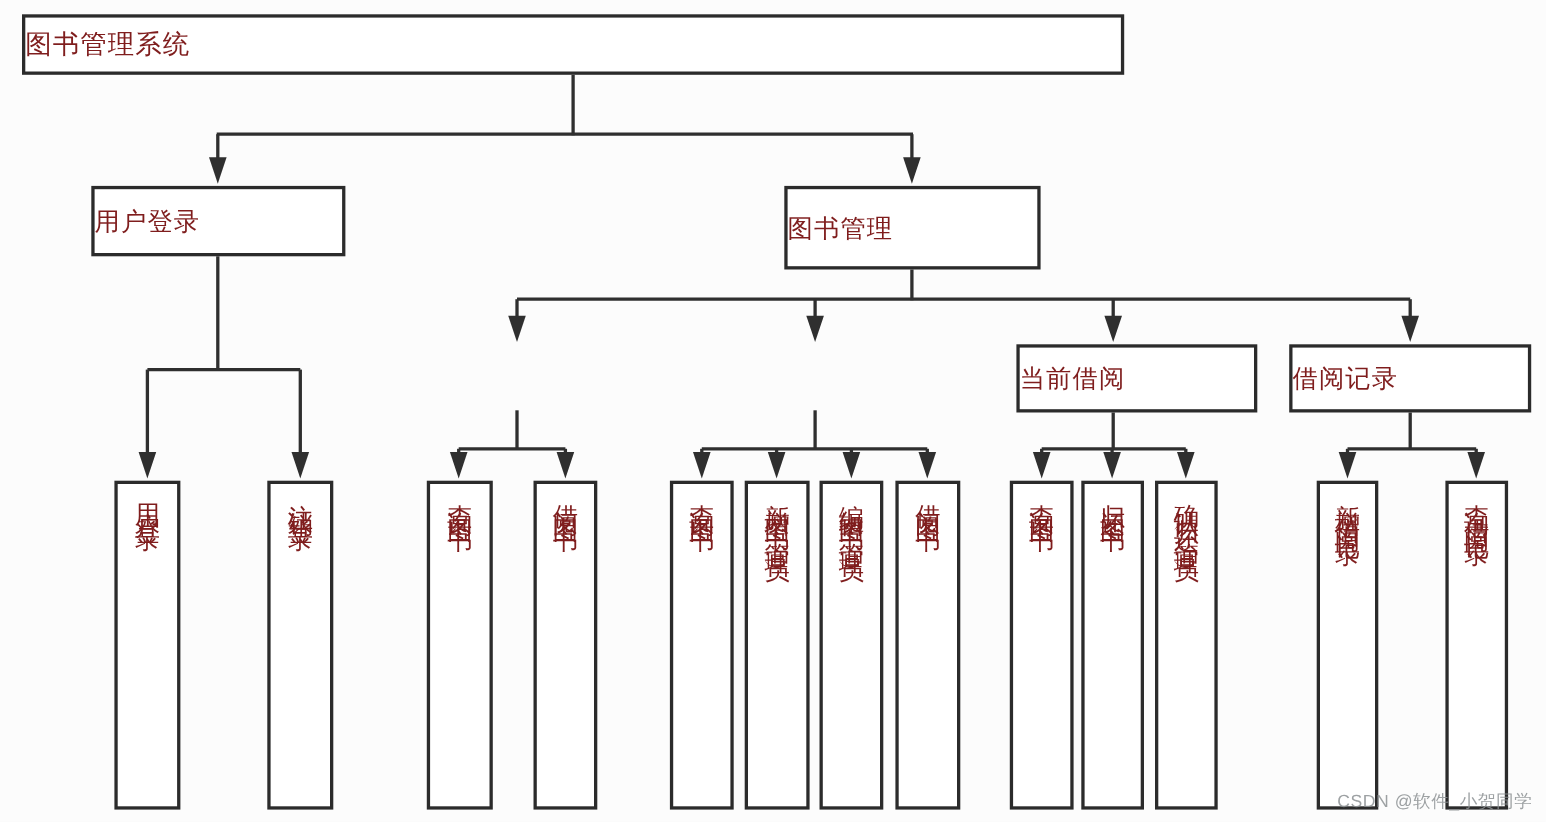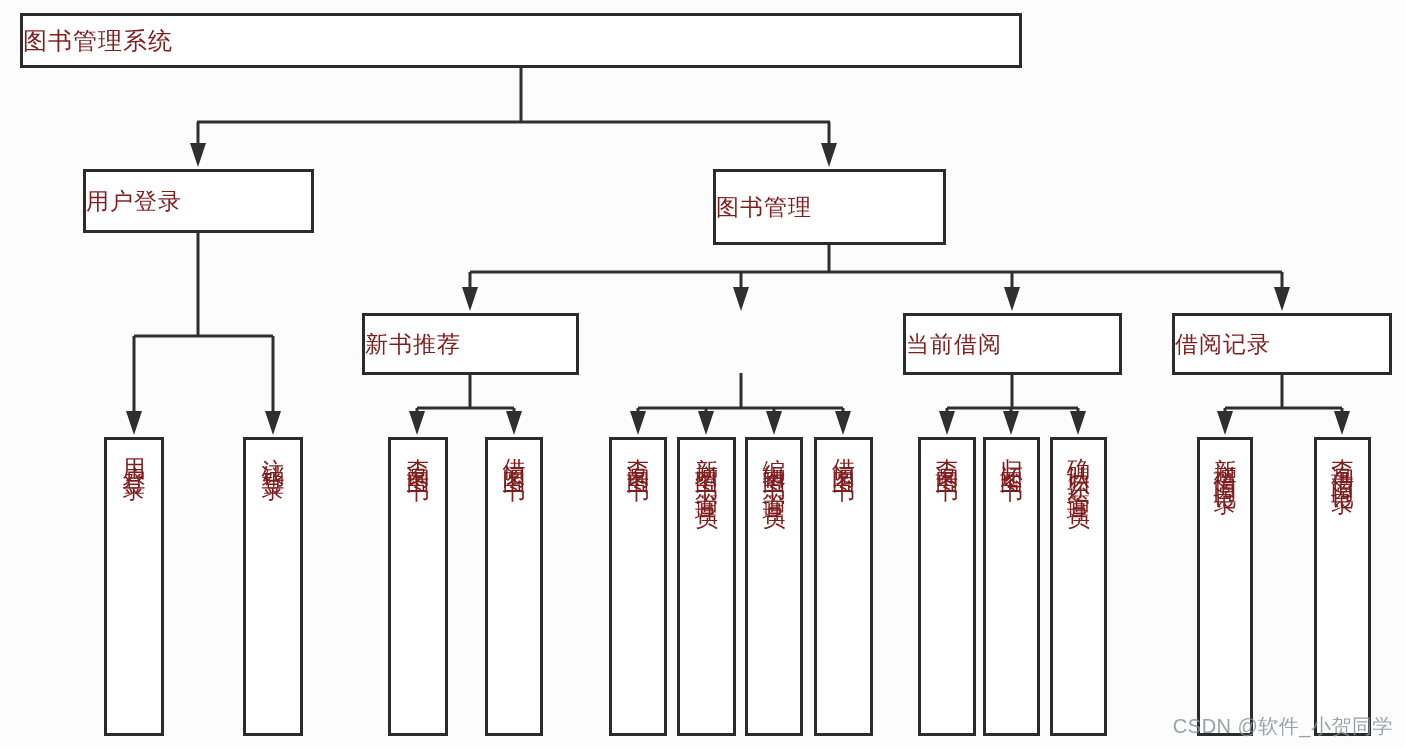--- a/index.html
+++ b/index.html
@@ -44,21 +44,21 @@
     letter-spacing: 7px;
     line-height: 1;
   }
   .title-box {
     font-size: 24px;
   }
   .watermark {
     position: absolute;
     right: 12px;
     bottom: 7px;
-    font-size: 20px;
+    font-size: 16px;
     color: rgba(140, 144, 147, 0.85);
     letter-spacing: 0.5px;
     z-index: 3;
     white-space: nowrap;
   }
 </style>
 </head>
 <body>
 
 <div class="canvas">
@@ -137,24 +137,21 @@
     <span>图书管理系统</span>
   </div>
 
   <div class="box h-box" style="left:83px;top:169px;width:231px;height:64px">
     <span>用户登录</span>
   </div>
   <div class="box h-box" style="left:713px;top:169px;width:233px;height:76px">
     <span>图书管理</span>
   </div>
 
-  <div class="box h-box" style="left:362px;top:313px;width:217px;height:62px">
-    <span>新书推荐</span>
-  </div>
-  <div class="box h-box" style="left:903px;top:313px;width:219px;height:62px">
+  <div class="box h-box" style="left:924px;top:313px;width:219px;height:62px">
     <span>当前借阅</span>
   </div>
   <div class="box h-box" style="left:1172px;top:313px;width:220px;height:62px">
     <span>借阅记录</span>
   </div>
 
   <div class="box v-box" style="left:104px;top:437px;width:60px;height:299px">
     <span>用户登录</span>
   </div>
   <div class="box v-box" style="left:243px;top:437px;width:60px;height:299px">

